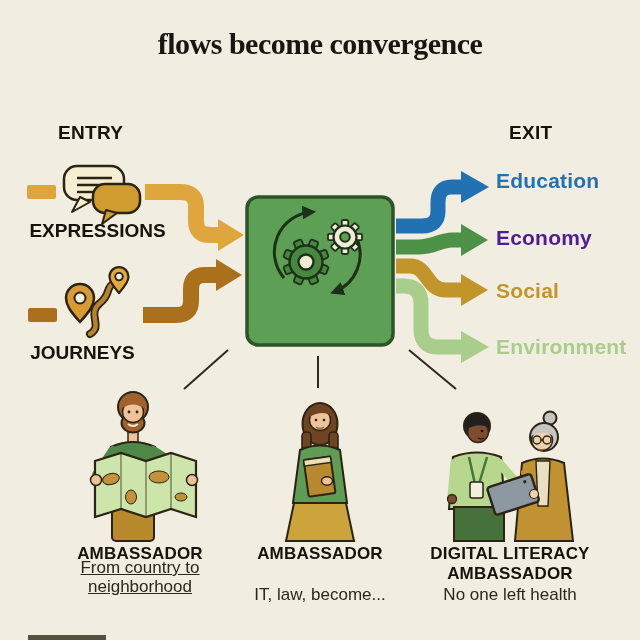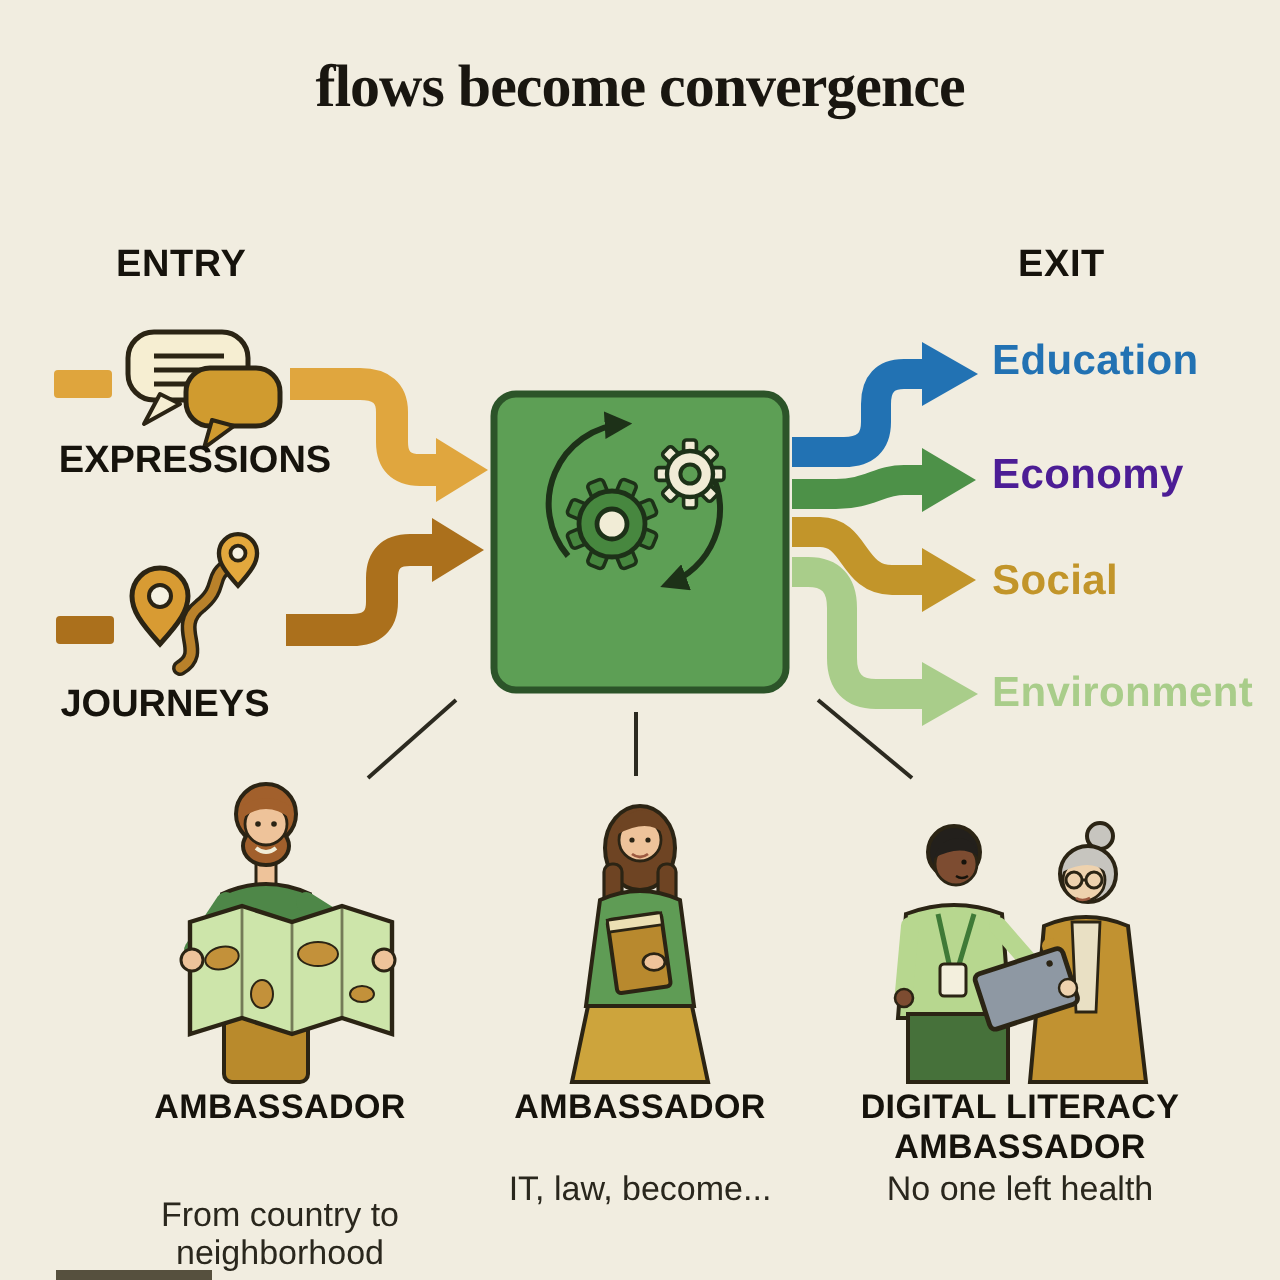--- a/index.html
+++ b/index.html
@@ -230,21 +230,21 @@
 
 
   <div class="abs exit-label" style="top: 168px; color: rgb(34, 114, 179);">Education</div>
   <div class="abs exit-label" style="top: 225px; color: #4c1d95;">Economy</div>
   <div class="abs exit-label" style="top: 278px; color: rgb(194, 149, 42);">Social</div>
   <div class="abs exit-label" style="top: 334px; color: rgb(169, 205, 138);">Environment</div>
 
   <div class="abs amb-title" style="left:50px;top:544px;width:180px;">
     <div>AMBASSADOR</div>
   </div>
-  <div class="abs amb-sub" style="left:55px;top:598px;width:170px;">From country to neighborhood</div>
+  <div class="abs amb-sub" style="left:55px;top:558px;width:170px;text-decoration:underline;">From country to neighborhood</div>
 
   <div class="abs amb-title" style="left:230px;top:544px;width:180px;">
     <div>AMBASSADOR</div>
   </div>
   <div class="abs amb-sub" style="left:230px;top:585px;width:180px;">IT, law, become...</div>
 
   <div class="abs amb-title" style="left:415px;top:544px;width:190px;">
     <div>DIGITAL LITERACY</div>
     <div>AMBASSADOR</div>
   </div>

